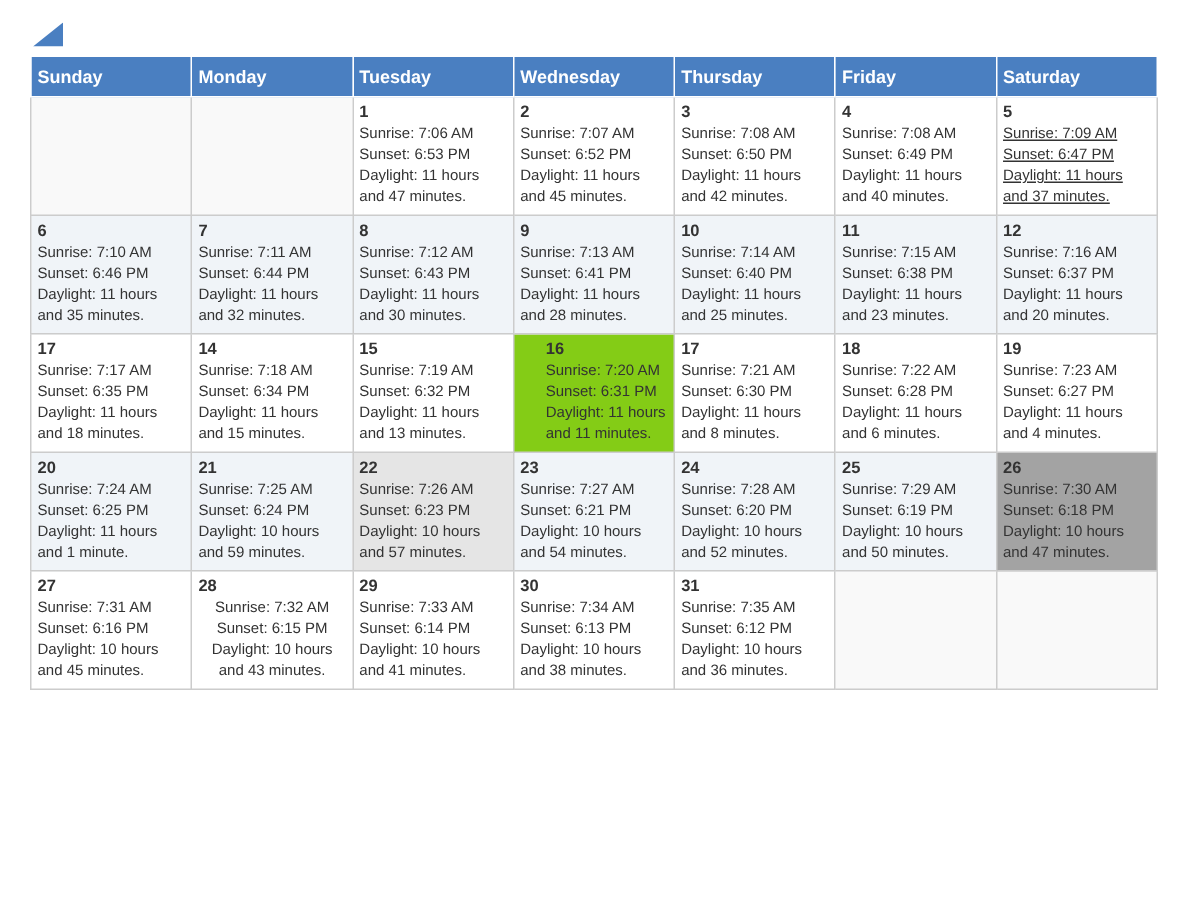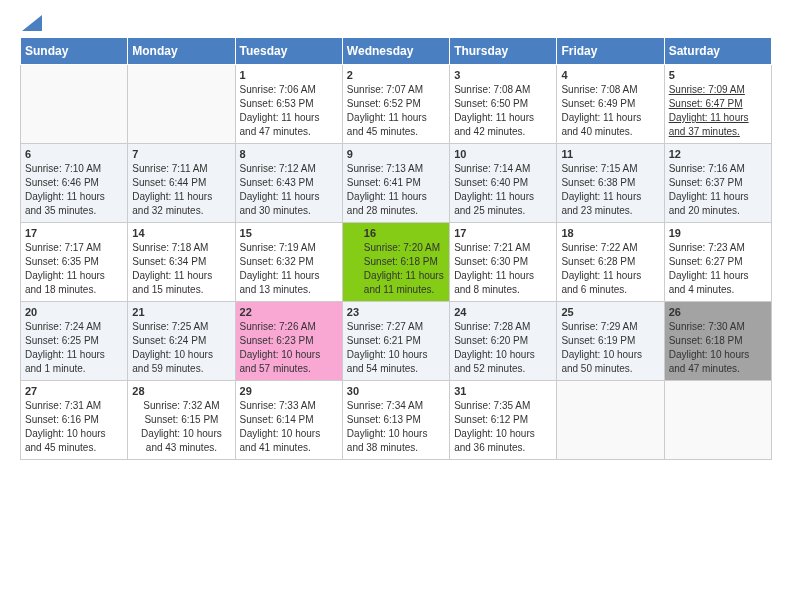--- a/index.html
+++ b/index.html
@@ -146,21 +146,21 @@
           </td>
           <td style="background: rgb(255, 255, 255);">
             <div class="day-num">15</div>
             <div class="day-info" style="white-space: pre-line;">Sunrise: 7:19 AM
 Sunset: 6:32 PM
 Daylight: 11 hours and 13 minutes.</div>
           </td>
           <td style="background: #84cc16; padding-left: 21px;">
             <div class="day-num">16</div>
             <div class="day-info" style="white-space: pre-line;">Sunrise: 7:20 AM
-Sunset: 6:18 PM
+Sunset: 6:31 PM
 Daylight: 11 hours and 11 minutes.</div>
           </td>
           <td style="background: rgb(255, 255, 255);">
             <div class="day-num">17</div>
             <div class="day-info" style="white-space: pre-line;">Sunrise: 7:21 AM
 Sunset: 6:30 PM
 Daylight: 11 hours and 8 minutes.</div>
           </td>
           <td style="background: rgb(255, 255, 255);">
             <div class="day-num">18</div>
@@ -181,21 +181,21 @@
             <div class="day-info" style="white-space: pre-line;">Sunrise: 7:24 AM
 Sunset: 6:25 PM
 Daylight: 11 hours and 1 minute.</div>
           </td>
           <td style="background: rgb(240, 244, 248);">
             <div class="day-num">21</div>
             <div class="day-info" style="white-space: pre-line;">Sunrise: 7:25 AM
 Sunset: 6:24 PM
 Daylight: 10 hours and 59 minutes.</div>
           </td>
-          <td style="background: #f9a8d4;">
+          <td style="background: #e5e5e5;">
             <div class="day-num">22</div>
             <div class="day-info" style="white-space: pre-line;">Sunrise: 7:26 AM
 Sunset: 6:23 PM
 Daylight: 10 hours and 57 minutes.</div>
           </td>
           <td style="background: rgb(240, 244, 248);">
             <div class="day-num">23</div>
             <div class="day-info" style="white-space: pre-line;">Sunrise: 7:27 AM
 Sunset: 6:21 PM
 Daylight: 10 hours and 54 minutes.</div>

